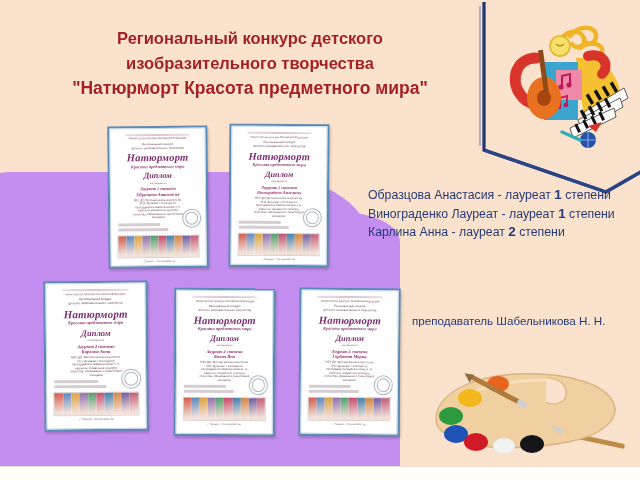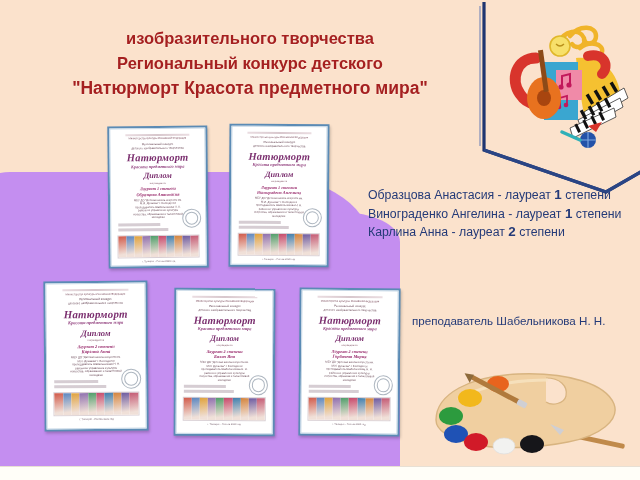--- a/index.html
+++ b/index.html
@@ -197,31 +197,31 @@
 
     <path d="M96,112 l14,-4 l-6,10 z" fill="#d8342c"></path>
 
     <circle cx="96" cy="126" r="8" fill="#2352a8"></circle>
     <path d="M88,126 h16 M96,118 v16" stroke="#7fa8e0" stroke-width="1.1"></path>
 
     <path d="M70,118 l18,8" stroke="#2fb0b8" stroke-width="3.5" stroke-linecap="round"></path>
   </svg>
 
   <div class="title">
+    <div>Региональный конкурс детского</div>
     <div>изобразительного творчества</div>
-    <div>Региональный конкурс детского</div>
     <div class="l3">"Натюрморт Красота предметного мира"</div>
   </div>
 
   <div class="laureates">
     <div class="lrow">
       <span>Образцова Анастасия</span><span> - </span><span>лауреат </span><b>1</b><span> степени</span>
     </div>
     <div class="lrow">
-      <span>Винограденко Ангелина</span><span> - </span><span>лауреат </span><b>1</b><span> степени</span>
+      <span>Винограденко Лауреат</span><span> - </span><span>лауреат </span><b>1</b><span> степени</span>
     </div>
     <div class="lrow">
       <span>Карлина Анна</span><span> - </span><span>лауреат </span><b>2</b><span> степени</span>
     </div>
   </div>
 
   <div class="teacher">преподаватель Шабельникова Н. Н.</div>
 
   <div class="cert" id="c1" style="left:108px;top:126px;width:100px;height:142px;transform:rotate(-0.6deg);">
       <div class="cert-inner">

